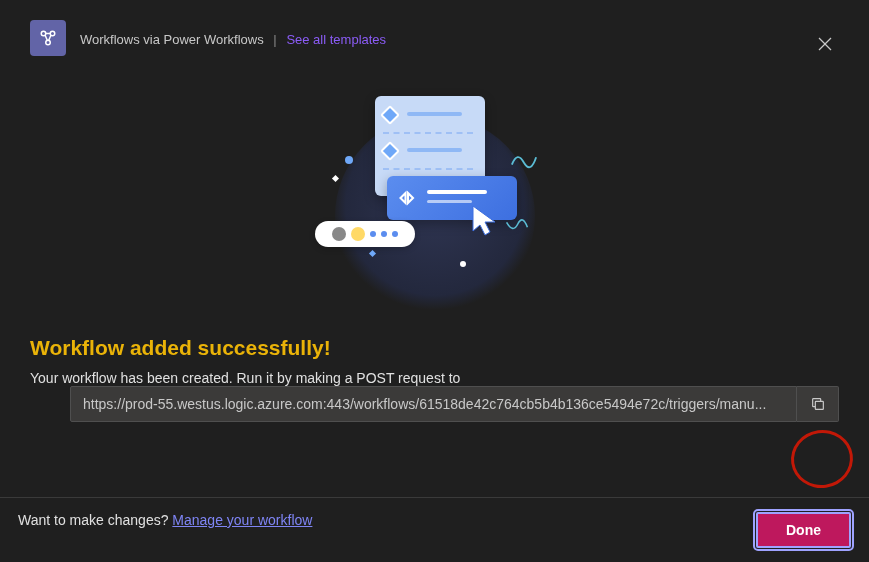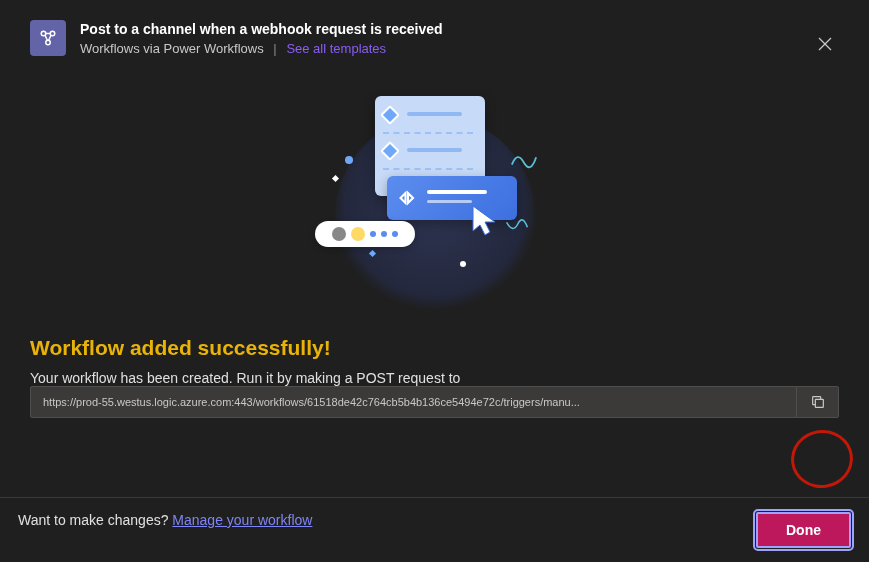--- a/index.html
+++ b/index.html
@@ -171,27 +171,28 @@
     .url-row {
       display: flex;
       align-items: stretch;
       position: relative;
     }
     .url-field {
       flex: 1;
       background: #3b3a39;
       border: 1px solid #4f4f4f;
       color: #c8c8c8;
-      font-size: 11px;
+      font-size: 14px;
       padding: 9px 12px;
       border-radius: 2px 0 0 2px;
       white-space: nowrap;
       overflow: hidden;
       text-overflow: ellipsis;
       font-family: 'Segoe UI', Arial, sans-serif;
+      margin-left: 40px;
     }
     .copy-btn {
       width: 42px;
       background: #3b3a39;
       border: 1px solid #4f4f4f;
       border-left: none;
       border-radius: 0 2px 2px 0;
       display: flex;
       align-items: center;
       justify-content: center;
@@ -246,21 +247,20 @@
     <svg width="18" height="18" viewBox="0 0 24 24" fill="none" stroke="#fff" stroke-width="2">
       <circle cx="6" cy="6" r="3"></circle>
         <circle cx="18" cy="6" r="3"></circle>
         <circle cx="12" cy="18" r="3"></circle>
       <line x1="8" y1="8" x2="11" y2="15"></line>
         <line x1="16" y1="8" x2="13" y2="15"></line>
         <line x1="9" y1="6" x2="15" y2="6"></line>
     </svg>
   </div>
   <div class="header-text">
-    <div class="header-title">Post to a channel when a webhook request is received</div>
     <div class="header-sub">
       <span>Workflows via Power Workflows</span>
       <span class="sep">|</span>
       <a class="see-all">See all templates</a>
     </div>
   </div>
   <div class="close-btn">
     <svg width="14" height="14" viewBox="0 0 14 14" stroke="#c8c8c8" stroke-width="1.2">
       <line x1="1" y1="1" x2="13" y2="13"></line>
         <line x1="13" y1="1" x2="1" y2="13"></line>

